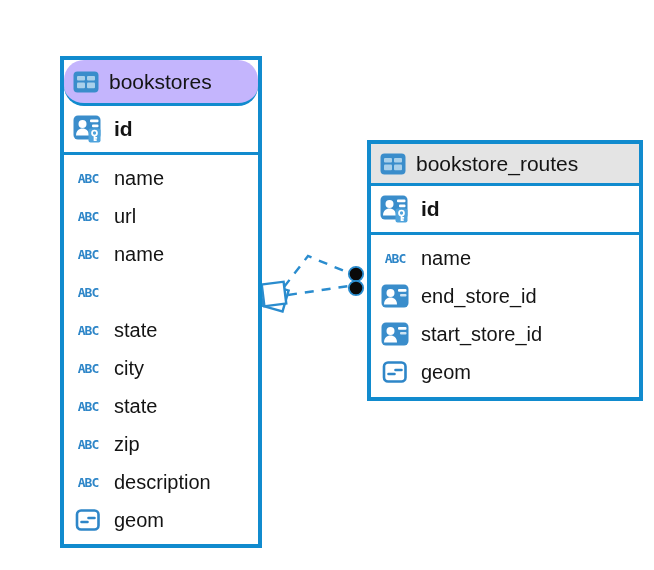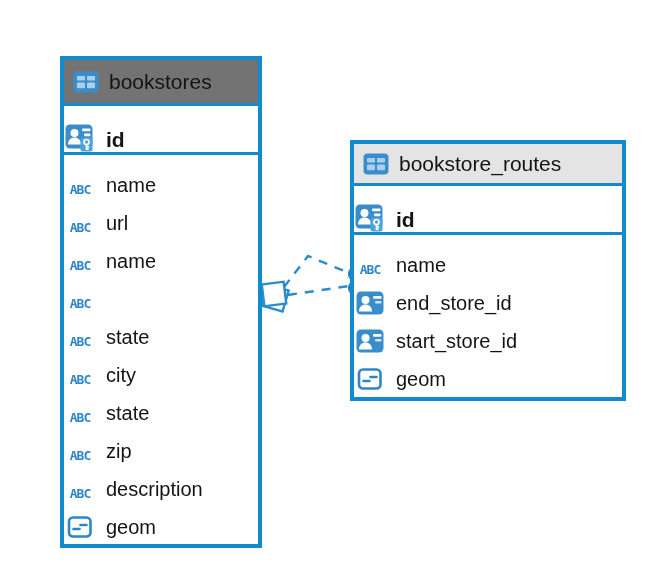--- a/index.html
+++ b/index.html
@@ -9,33 +9,33 @@
     --line-blue:#2A8CCE;
     --ink:#141414;
   }
   *{margin:0;padding:0;box-sizing:border-box;}
   html,body{width:654px;height:570px;background:#ffffff;overflow:hidden;
     font-family:"Liberation Sans", sans-serif;color:var(--ink);}
   .canvas{position:relative;width:654px;height:570px;}
 
   .er-table{position:absolute;background:#fff;border:4px solid var(--border);}
   #table-0{left:60px;top:56px;width:202px;height:492px;}
-  #table-1{left:350px;top:140px;width:276px;height:261px;}
+  #table-1{left:367px;top:140px;width:276px;height:261px;}
 
   .t-header{height:46px;display:flex;align-items:center;gap:9px;
     padding:0 4px 0 8px;border-bottom:3px solid var(--border);}
   #table-1 .t-header{height:42px;}
   .t-title{font-size:21px;line-height:1;white-space:nowrap;}
 
   .pk-section{border-bottom:3px solid var(--border);}
   .pk-section .row{height:46px;font-weight:700;font-size:21px;}
   .col-section{padding:4px 0 2px 0;}
   .col-section .row{height:38px;font-size:20px;}
 
-  .row{display:flex;align-items:flex-end;gap:10px;white-space:nowrap;}
+  .row{display:flex;align-items:center;gap:10px;padding-left:8px;white-space:nowrap;}
   .col-icon{width:32px;min-width:32px;display:flex;justify-content:center;align-items:center;}
   .t-header .col-icon{width:28px;min-width:28px;}
 
   .abc-glyph{font-family:"DejaVu Sans Mono", monospace;font-weight:700;
     font-size:13px;letter-spacing:-1px;color:var(--glyph-blue);}
 
   #connector{position:absolute;left:0;top:0;pointer-events:none;}
 </style>
 </head>
 <body>
@@ -51,21 +51,21 @@
       <rect x="264" y="287" width="22" height="22" fill="#ffffff" stroke="#2A8CCE" stroke-width="2.4" transform="rotate(16 275 298)"></rect>
       <rect x="263" y="283" width="22" height="22" fill="#ffffff" stroke="#2A8CCE" stroke-width="2.4" transform="rotate(-7 274 294)"></rect>
     </g>
     <g>
       <circle cx="356" cy="274" r="7.2" fill="#0a0a0a" stroke="#2A8CCE" stroke-width="1.8"></circle>
       <circle cx="356" cy="288" r="7.2" fill="#0a0a0a" stroke="#2A8CCE" stroke-width="1.8"></circle>
     </g>
   </svg>
 
   <div class="er-table" id="table-0">
-    <div class="t-header" style="background: #737373;">
+    <div class="t-header" style="background: #c4b5fd; border-radius: 20px;">
       <span class="col-icon">
         <svg width="26" height="22" viewBox="0 0 26 22">
           <rect x="0.5" y="0.5" width="25" height="21" rx="4" fill="#3A8DCB"></rect>
           <rect x="4" y="5" width="8" height="4.6" rx="1" fill="#A9D0EA"></rect>
           <rect x="14" y="5" width="8" height="4.6" rx="1" fill="#A9D0EA"></rect>
           <rect x="4" y="11.6" width="8" height="5.6" rx="1" fill="#A9D0EA"></rect>
           <rect x="14" y="11.6" width="8" height="5.6" rx="1" fill="#A9D0EA"></rect>
         </svg>
       </span>
       <span class="t-title">bookstores</span>

